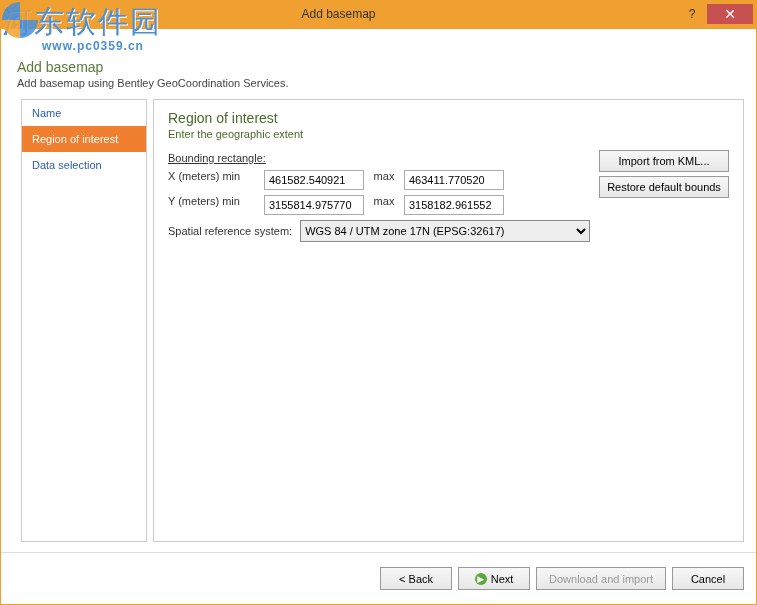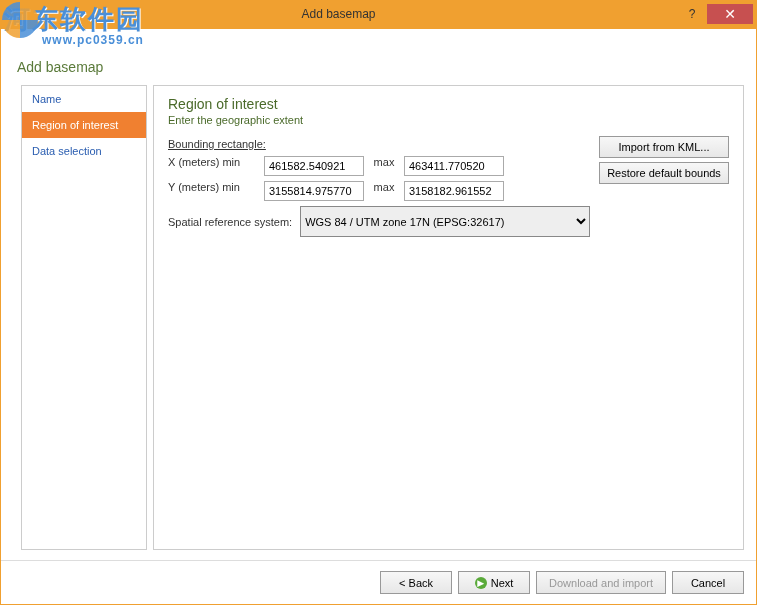--- a/index.html
+++ b/index.html
@@ -4,21 +4,21 @@
 <style>
 * { box-sizing: border-box; margin: 0; padding: 0; font-family: "Segoe UI", Tahoma, sans-serif; }
 body { background: #fff; width: 757px; height: 605px; overflow: hidden; position: relative; }
 
 .titlebar { height: 28px; background: #f0a030; display: flex; align-items: center; position: relative; }
 .titlebar .title { flex: 1; text-align: center; font-size: 12px; color: #333; }
 .titlebar .help-btn { width: 30px; height: 20px; text-align: center; line-height: 20px; font-size: 12px; color: #333; cursor: pointer; }
 .titlebar .close-btn { width: 46px; height: 20px; background: #c75050; color: #fff; text-align: center; line-height: 20px; font-size: 14px; margin-right: 4px; cursor: pointer; }
 
 .watermark { position: absolute; top: 2px; left: 2px; z-index: 100; pointer-events: none; }
-.watermark .brand { font-size: 26px; font-weight: bold; letter-spacing: 2px; text-shadow: 1px 1px 0 #fff; text-align: right; }
+.watermark .brand { font-size: 30px; font-weight: normal; letter-spacing: 2px; text-shadow: 1px 1px 0 #fff; }
 .watermark .brand .b1 { color: #4a8fd8; }
 .watermark .url { font-size: 12px; color: #4a8fd8; font-weight: bold; letter-spacing: 1px; margin-left: 40px; margin-top: -4px; }
 .watermark .circle { position: absolute; top: 0; left: 0; width: 36px; height: 36px; border-radius: 50%; background: conic-gradient(#f0a030 0 90deg, #4a8fd8 90deg 180deg, #f0a030 180deg 270deg, #4a8fd8 270deg 360deg); opacity: 0.85; }
 
 .window-body { border: 1px solid #f0a030; height: 577px; background: #fff; display: flex; flex-direction: column; }
 
 .header { padding: 30px 16px 10px 16px; }
 .header .htitle { font-size: 14px; color: #5a7a3a; }
 .header .hsub { font-size: 11px; color: #444; margin-top: 2px; }
 
@@ -34,26 +34,26 @@
 .main .grouplabel { font-size: 11px; color: #333; text-decoration: underline; margin-bottom: 6px; }
 
 .row { display: flex; align-items: flex-start; gap: 6px; margin-bottom: 5px; font-size: 11px; color: #333; }
 .row .lbl { width: 90px; }
 .row .maxlbl { width: 28px; text-align: center; }
 .row input[type=text] { width: 100px; height: 20px; border: 1px solid #aaa; font-size: 11px; padding: 0 4px; background: #fff; }
 
 .dims { font-size: 11px; color: #333; margin: 4px 0 14px 0; }
 
 .srs-row { display: flex; align-items: center; gap: 8px; font-size: 11px; color: #333; }
-.srs-row select { width: 290px; height: 31px; font-size: 11px; border: 1px solid #888; background: #eee; }
+.srs-row select { width: 290px; height: 22px; font-size: 11px; border: 1px solid #888; background: #eee; }
 
 .right-buttons { position: absolute; top: 50px; right: 14px; display: flex; flex-direction: column; gap: 4px; }
 .right-buttons button { width: 130px; height: 22px; font-size: 11px; border: 1px solid #999; background: linear-gradient(#f7f7f7,#e7e7e7); cursor: pointer; }
 
-.footer { height: 44px; border-top: 1px solid #ddd; display: flex; align-items: center; justify-content: flex-end; padding: 8px 12px; gap: 6px; }
+.footer { height: 52px; border-top: 1px solid #ddd; display: flex; align-items: center; justify-content: flex-end; padding: 8px 12px; gap: 6px; }
 .footer button { height: 23px; min-width: 72px; font-size: 11px; border: 1px solid #999; background: linear-gradient(#f7f7f7,#e7e7e7); cursor: pointer; padding: 0 12px; display: inline-flex; align-items: center; justify-content: center; gap: 4px; }
 .footer button.disabled { color: #999; cursor: default; }
 .footer .next-icon { width: 12px; height: 12px; border-radius: 50%; background: #5aaa3a; display: inline-flex; align-items: center; justify-content: center; color: #fff; font-size: 9px; }
 </style>
 </head>
 <body>
 
 <div class="watermark">
   <div class="circle"></div>
   <div class="brand"><span class="b1">河东软件园</span></div>
@@ -63,20 +63,21 @@
 <div class="titlebar">
   <div class="title">Add basemap</div>
   <div class="help-btn">?</div>
   <div class="close-btn">✕</div>
 </div>
 
 <div class="window-body">
 
   <div class="header">
     <div class="htitle">Add basemap</div>
+    <div class="hsub">Add basemap using Bentley GeoCoordination Services.</div>
   </div>
 
   <div class="content-row">
 
     <div class="sidebar">
       <div class="item">Name</div>
       <div class="item active">Region of interest</div>
       <div class="item">Data selection</div>
     </div>
 

